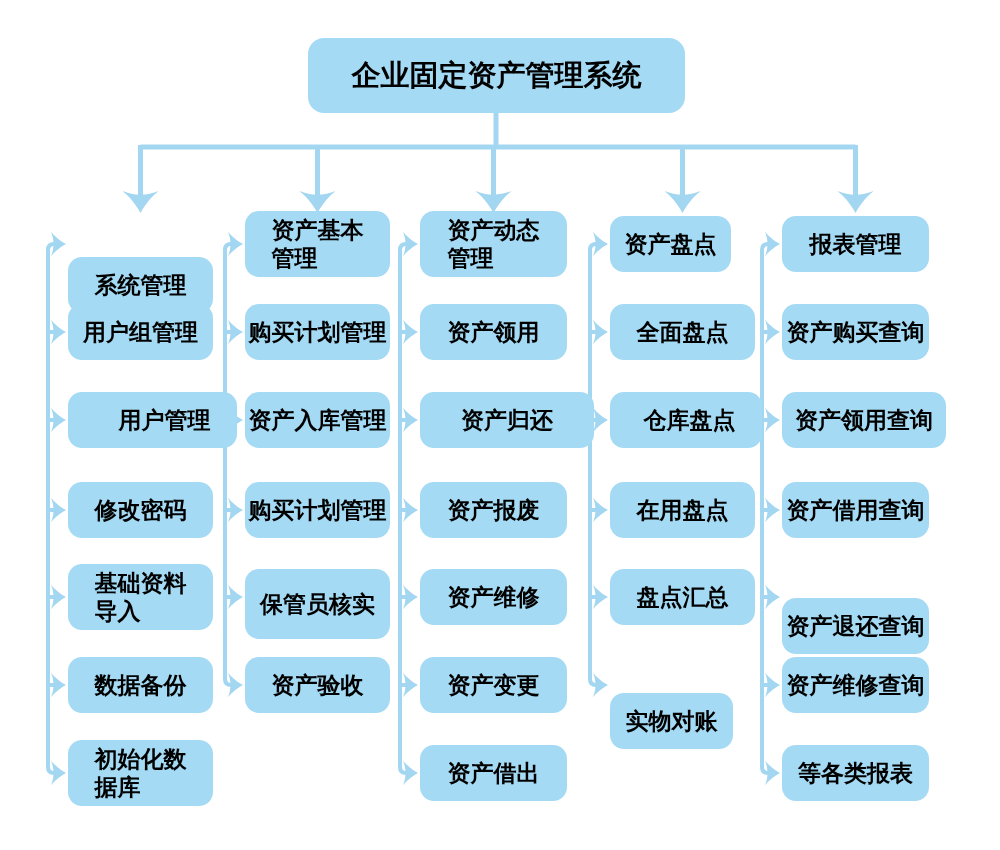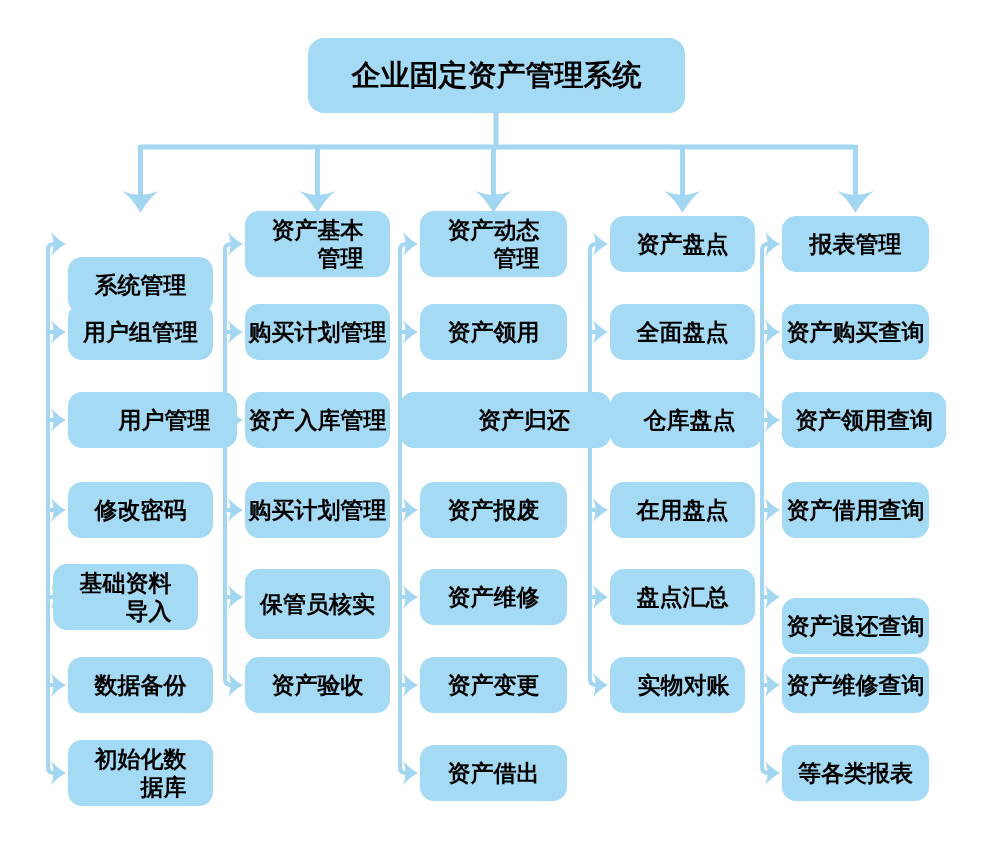--- a/index.html
+++ b/index.html
@@ -22,21 +22,21 @@
     z-index: 0;
   }
   .node {
     position: absolute;
     z-index: 1;
     background: var(--box-fill, #a4daf3);
     border-radius: 14px;
     display: flex;
     align-items: center;
     justify-content: center;
-    text-align: right;
+    text-align: left;
     white-space: pre-line;
     color: var(--text-color, #000000);
     font-weight: 700;
     font-size: 23px;
     line-height: 1.22;
   }
   .root {
     left: 308px;
     top: 38px;
     width: 377px;
@@ -242,46 +242,46 @@
     C 772.5 768.95 767.7 764 765 760.7
     C 768.3 768.5 768.3 777.5 765 785.3
     C 767.7 782 772.5 777.05 780 773 Z" fill="#a3d7f1"></path>
     </svg>
   <div class="node root">企业固定资产管理系统</div>
   <div id="nodes">
       <div class="node" style="left: 68px; width: 145px; top: 216px; height: 56px; margin-top: 41px;">系统管理</div>
       <div class="node" style="left: 68px; width: 145px; top: 304px; height: 56px;">用户组管理</div>
       <div class="node" style="left: 68px; width: 145px; top: 392px; height: 56px; padding-left: 24px;">用户管理</div>
       <div class="node" style="left: 68px; width: 145px; top: 482px; height: 56px;">修改密码</div>
-      <div class="node" style="left: 53px; width: 145px; top: 564px; height: 66px;">基础资料
+      <div class="node" style="left: 68px; width: 145px; top: 564px; height: 66px;">基础资料
 导入</div>
       <div class="node" style="left: 68px; width: 145px; top: 657px; height: 56px;">数据备份</div>
       <div class="node" style="left: 68px; width: 145px; top: 740px; height: 66px;">初始化数
 据库</div>
       <div class="node" style="left: 245px; width: 145px; top: 211px; height: 66px;">资产基本
 管理</div>
       <div class="node" style="left: 245px; width: 145px; top: 304px; height: 56px;">购买计划管理</div>
       <div class="node" style="left: 245px; width: 145px; top: 392px; height: 56px;">资产入库管理</div>
       <div class="node" style="left: 245px; width: 145px; top: 482px; height: 56px;">购买计划管理</div>
       <div class="node" style="left: 245px; width: 145px; top: 569px; height: 70px;">保管员核实</div>
       <div class="node" style="left: 245px; width: 145px; top: 657px; height: 56px;">资产验收</div>
       <div class="node" style="left: 420px; width: 147px; top: 211px; height: 66px;">资产动态
 管理</div>
       <div class="node" style="left: 420px; width: 147px; top: 304px; height: 56px;">资产领用</div>
-      <div class="node" style="left: 400px; width: 174px; top: 392px; height: 56px; padding-left: 37px;">资产归还</div>
+      <div class="node" style="left: 420px; width: 174px; top: 392px; height: 56px;">资产归还</div>
       <div class="node" style="left: 420px; width: 147px; top: 482px; height: 56px;">资产报废</div>
       <div class="node" style="left: 420px; width: 147px; top: 569px; height: 56px;">资产维修</div>
       <div class="node" style="left: 420px; width: 147px; top: 657px; height: 56px;">资产变更</div>
       <div class="node" style="left: 420px; width: 147px; top: 745px; height: 56px;">资产借出</div>
-      <div class="node" style="left: 610px; width: 145px; top: 216px; height: 56px;">资产盘点</div>
+      <div class="node" style="left: 610px; width: 121px; top: 216px; height: 56px;">资产盘点</div>
       <div class="node" style="left: 610px; width: 145px; top: 304px; height: 56px;">全面盘点</div>
       <div class="node" style="left: 610px; width: 145px; top: 392px; height: 56px; padding-left: 7px;">仓库盘点</div>
       <div class="node" style="left: 610px; width: 145px; top: 482px; height: 56px;">在用盘点</div>
       <div class="node" style="left: 610px; width: 145px; top: 569px; height: 56px;">盘点汇总</div>
-      <div class="node" style="left: 610px; width: 123px; top: 657px; height: 56px; padding-left: 12px;">实物对账</div>
+      <div class="node" style="left: 610px; width: 123px; top: 693px; height: 56px;">实物对账</div>
       <div class="node" style="left: 782px; width: 147px; top: 216px; height: 56px;">报表管理</div>
       <div class="node" style="left: 782px; width: 147px; top: 304px; height: 56px;">资产购买查询</div>
       <div class="node" style="left: 782px; width: 164px; top: 392px; height: 56px;">资产领用查询</div>
       <div class="node" style="left: 782px; width: 147px; top: 482px; height: 56px;">资产借用查询</div>
       <div class="node" style="left: 782px; width: 147px; top: 598px; height: 56px;">资产退还查询</div>
       <div class="node" style="left: 782px; width: 147px; top: 657px; height: 56px;">资产维修查询</div>
       <div class="node" style="left: 782px; width: 147px; top: 745px; height: 56px;">等各类报表</div>
     </div>
 </div>
 

